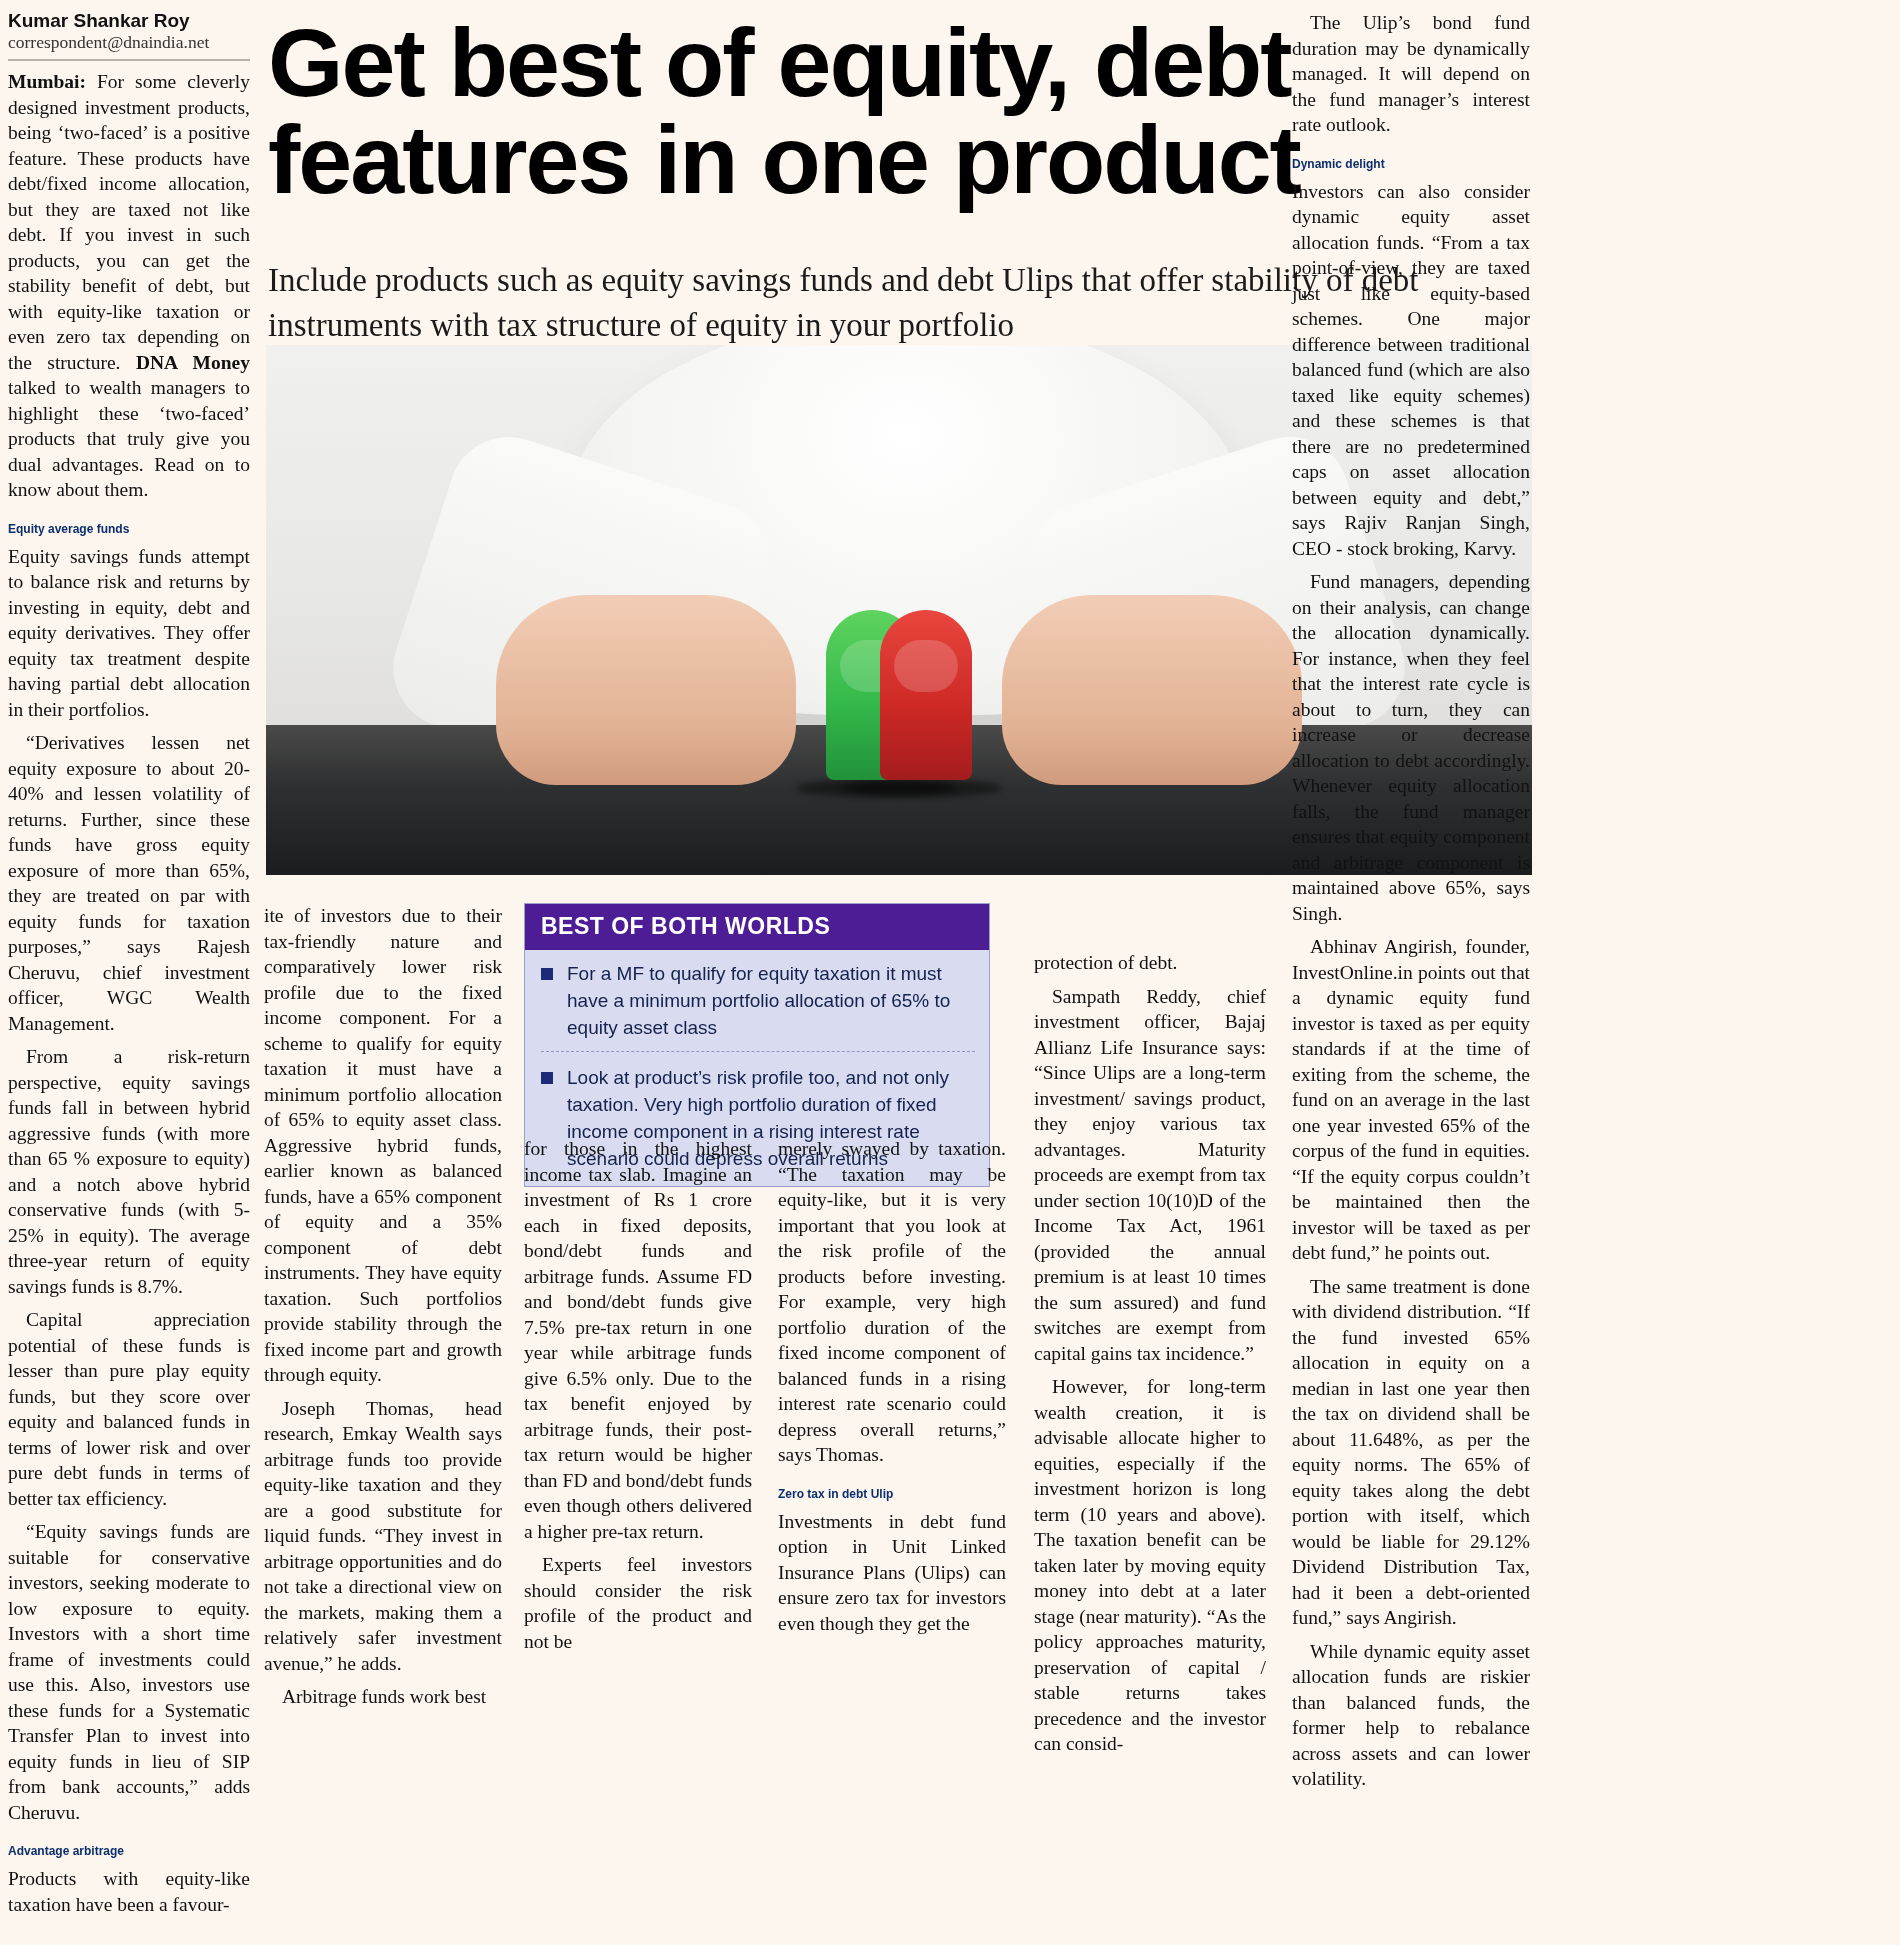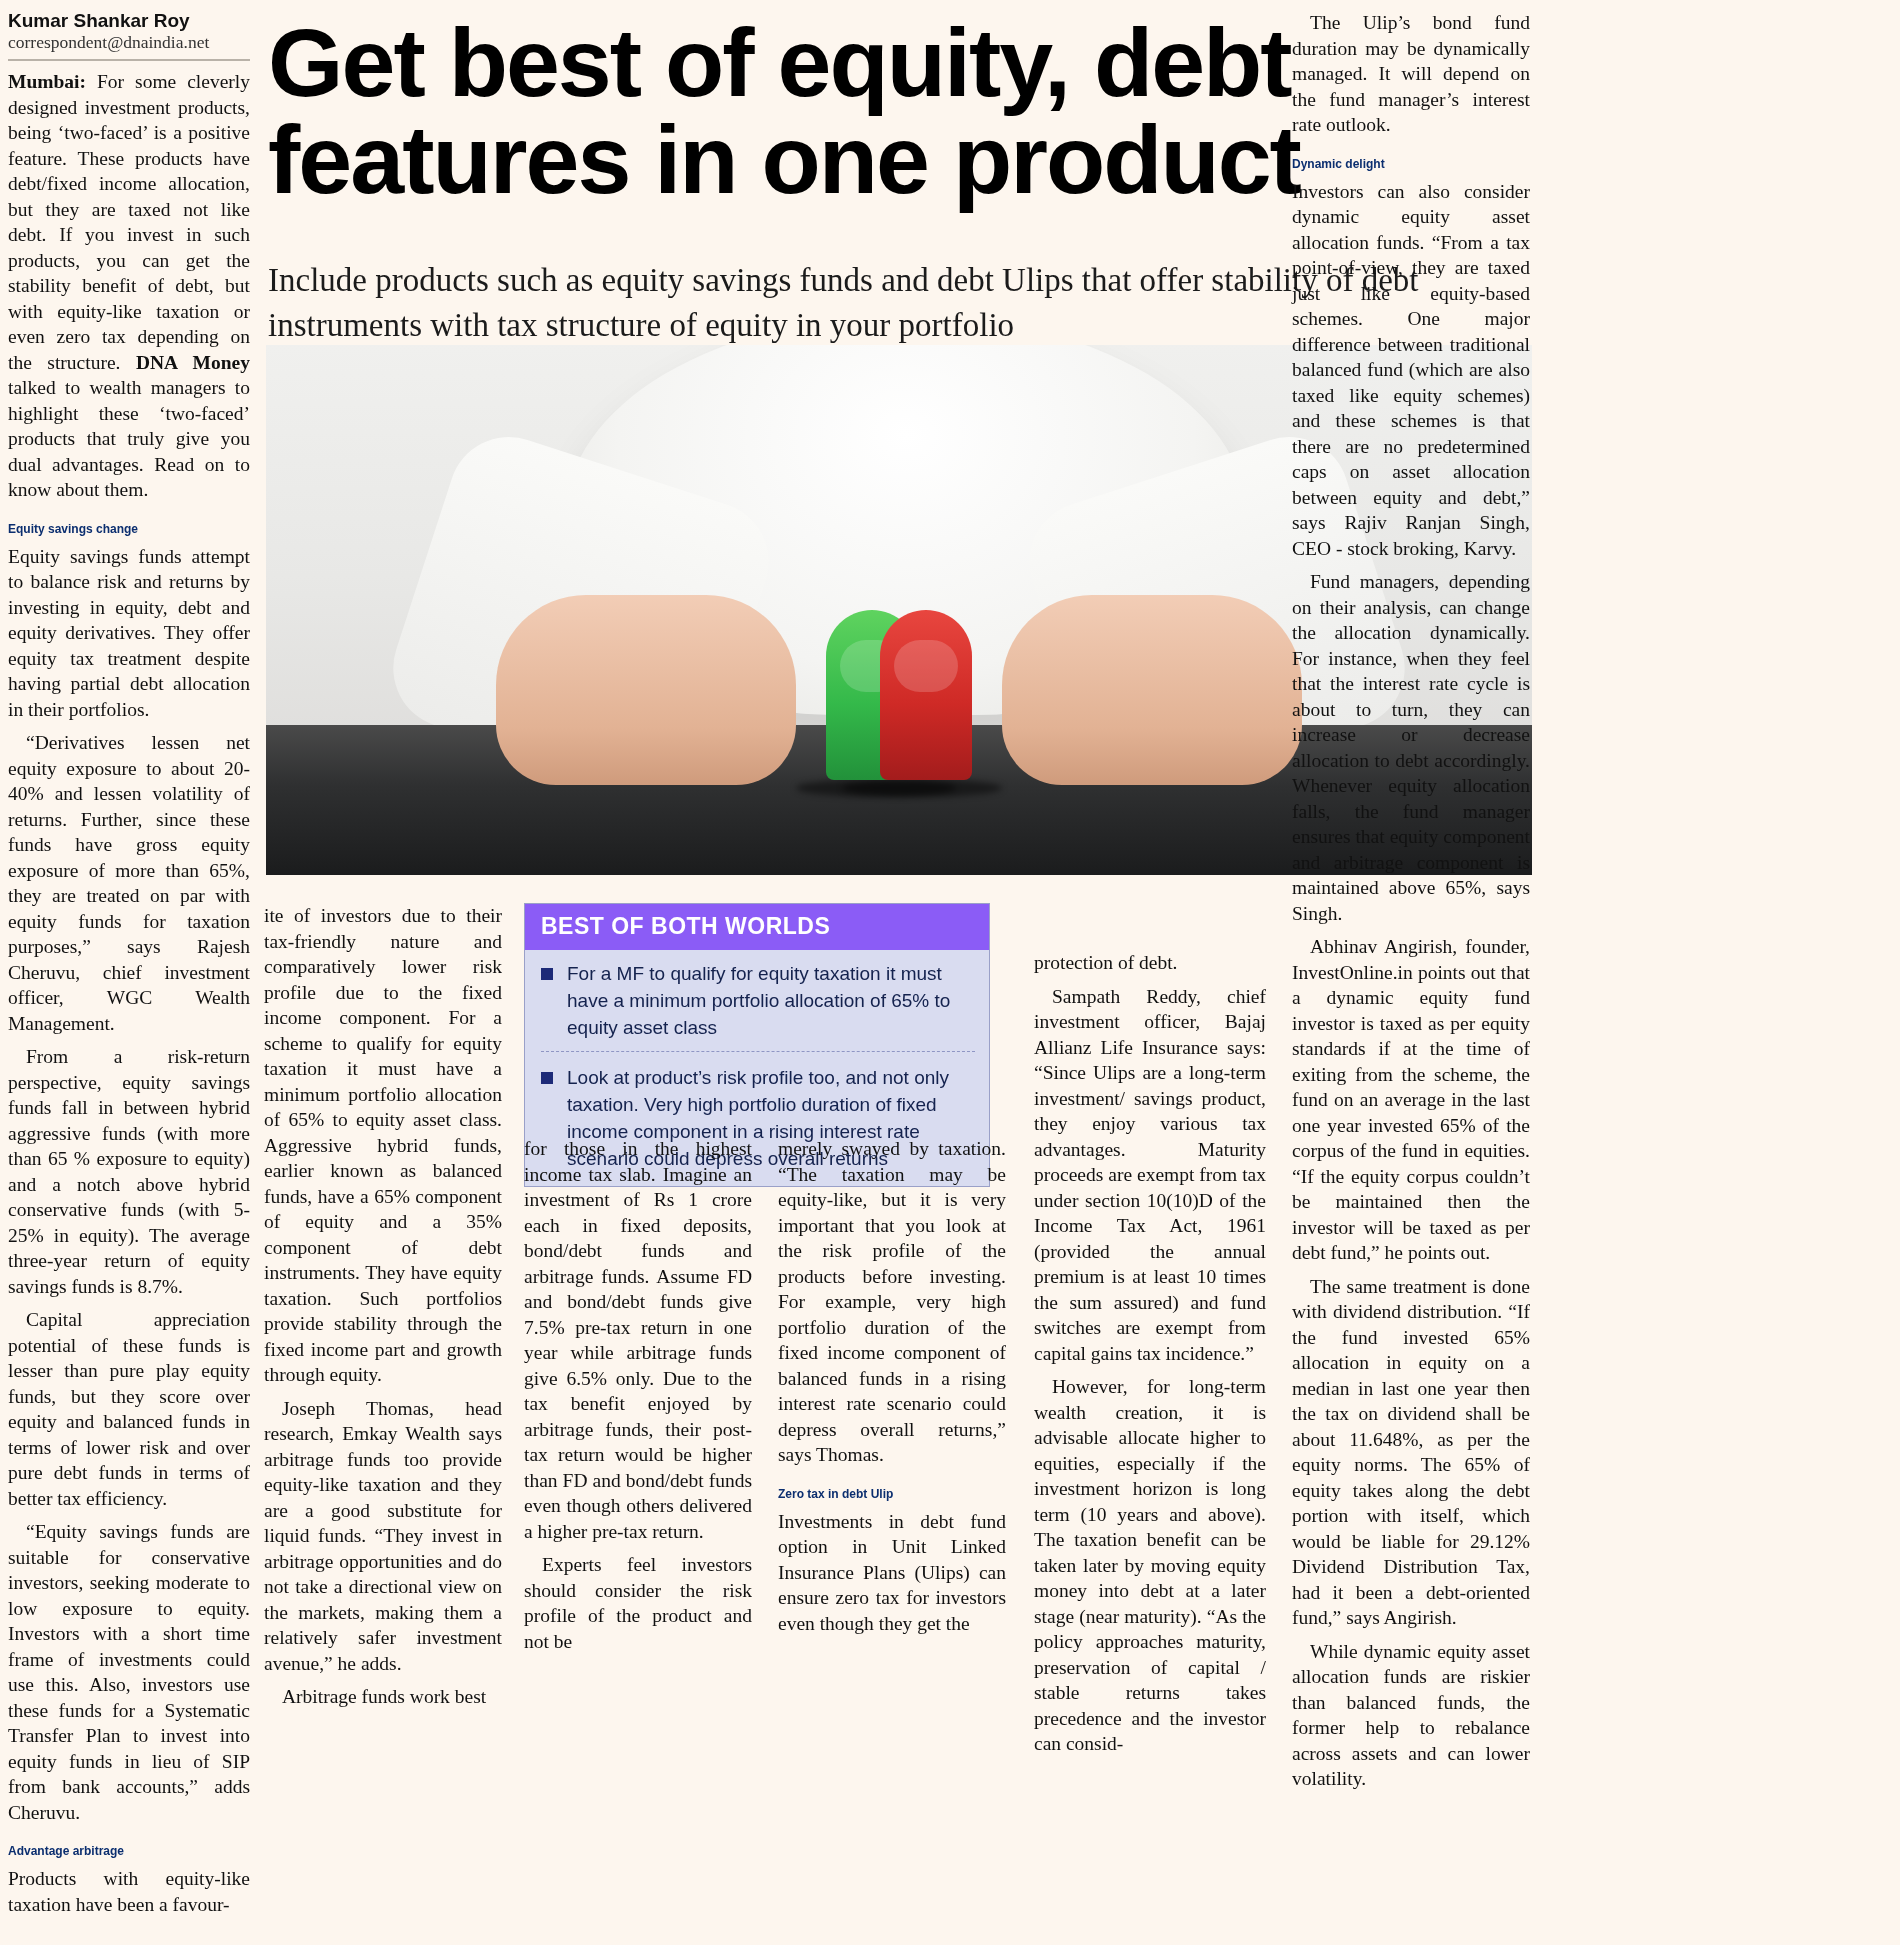--- a/index.html
+++ b/index.html
@@ -177,21 +177,21 @@
   
   .box {
     position: absolute;
     left: 524px;
     top: 903px;
     width: 464px;
     border: 1px solid #9aa0c8;
     background: #d9dcf0;
   }
   .box .box-head {
-    background: #8b5cf6;
+    background: #4c1d95;
     color: #fff;
     font-family: "Liberation Sans", sans-serif;
     font-weight: bold;
     font-size: 23px;
     letter-spacing: 0.5px;
     padding: 9px 14px 10px 16px;
   }
   .box .box-body {
     padding: 10px 14px 14px 16px;
   }
@@ -221,21 +221,21 @@
 
 <div class="page">
 
   <div class="col" style="left:8px; top:10px; width:242px;">
     <div class="byline-name">Kumar Shankar Roy</div>
     <div class="byline-mail">correspondent@dnaindia.net</div>
     <div class="byline-rule"></div>
 
     <p class="noindent"><span class="dateline">Mumbai:</span><span> For some cleverly designed investment products, being ‘two-faced’ is a positive feature. These products have debt/fixed income allocation, but they are taxed not like debt. If you invest in such products, you can get the stability benefit of debt, but with equity-like taxation or even zero tax depending on the structure. </span><span class="bold-inline">DNA Money</span><span> talked to wealth managers to highlight these ‘two-faced’ products that truly give you dual advantages. Read on to know about them.</span></p>
 
-    <div class="subhead">Equity savings change</div>
+    <div class="subhead">Equity average funds</div>
     <p class="noindent">Equity savings funds attempt to balance risk and returns by investing in equity, debt and equity derivatives. They offer equity tax treatment despite having partial debt allocation in their portfolios.</p>
     <p>“Derivatives lessen net equity exposure to about 20-40% and lessen volatility of returns. Further, since these funds have gross equity exposure of more than 65%, they are treated on par with equity funds for taxation purposes,” says Rajesh Cheruvu, chief investment officer, WGC Wealth Management.</p>
     <p>From a risk-return perspective, equity savings funds fall in between hybrid aggressive funds (with more than 65 % exposure to equity) and a notch above hybrid conservative funds (with 5-25% in equity). The average three-year return of equity savings funds is 8.7%.</p>
     <p>Capital appreciation potential of these funds is lesser than pure play equity funds, but they score over equity and balanced funds in terms of lower risk and over pure debt funds in terms of better tax efficiency.</p>
     <p>“Equity savings funds are suitable for conservative investors, seeking moderate to low exposure to equity. Investors with a short time frame of investments could use this. Also, investors use these funds for a Systematic Transfer Plan to invest into equity funds in lieu of SIP from bank accounts,” adds Cheruvu.</p>
 
     <div class="subhead">Advantage arbitrage</div>
     <p class="noindent">Products with equity-like taxation have been a favour-</p>
   </div>
 

